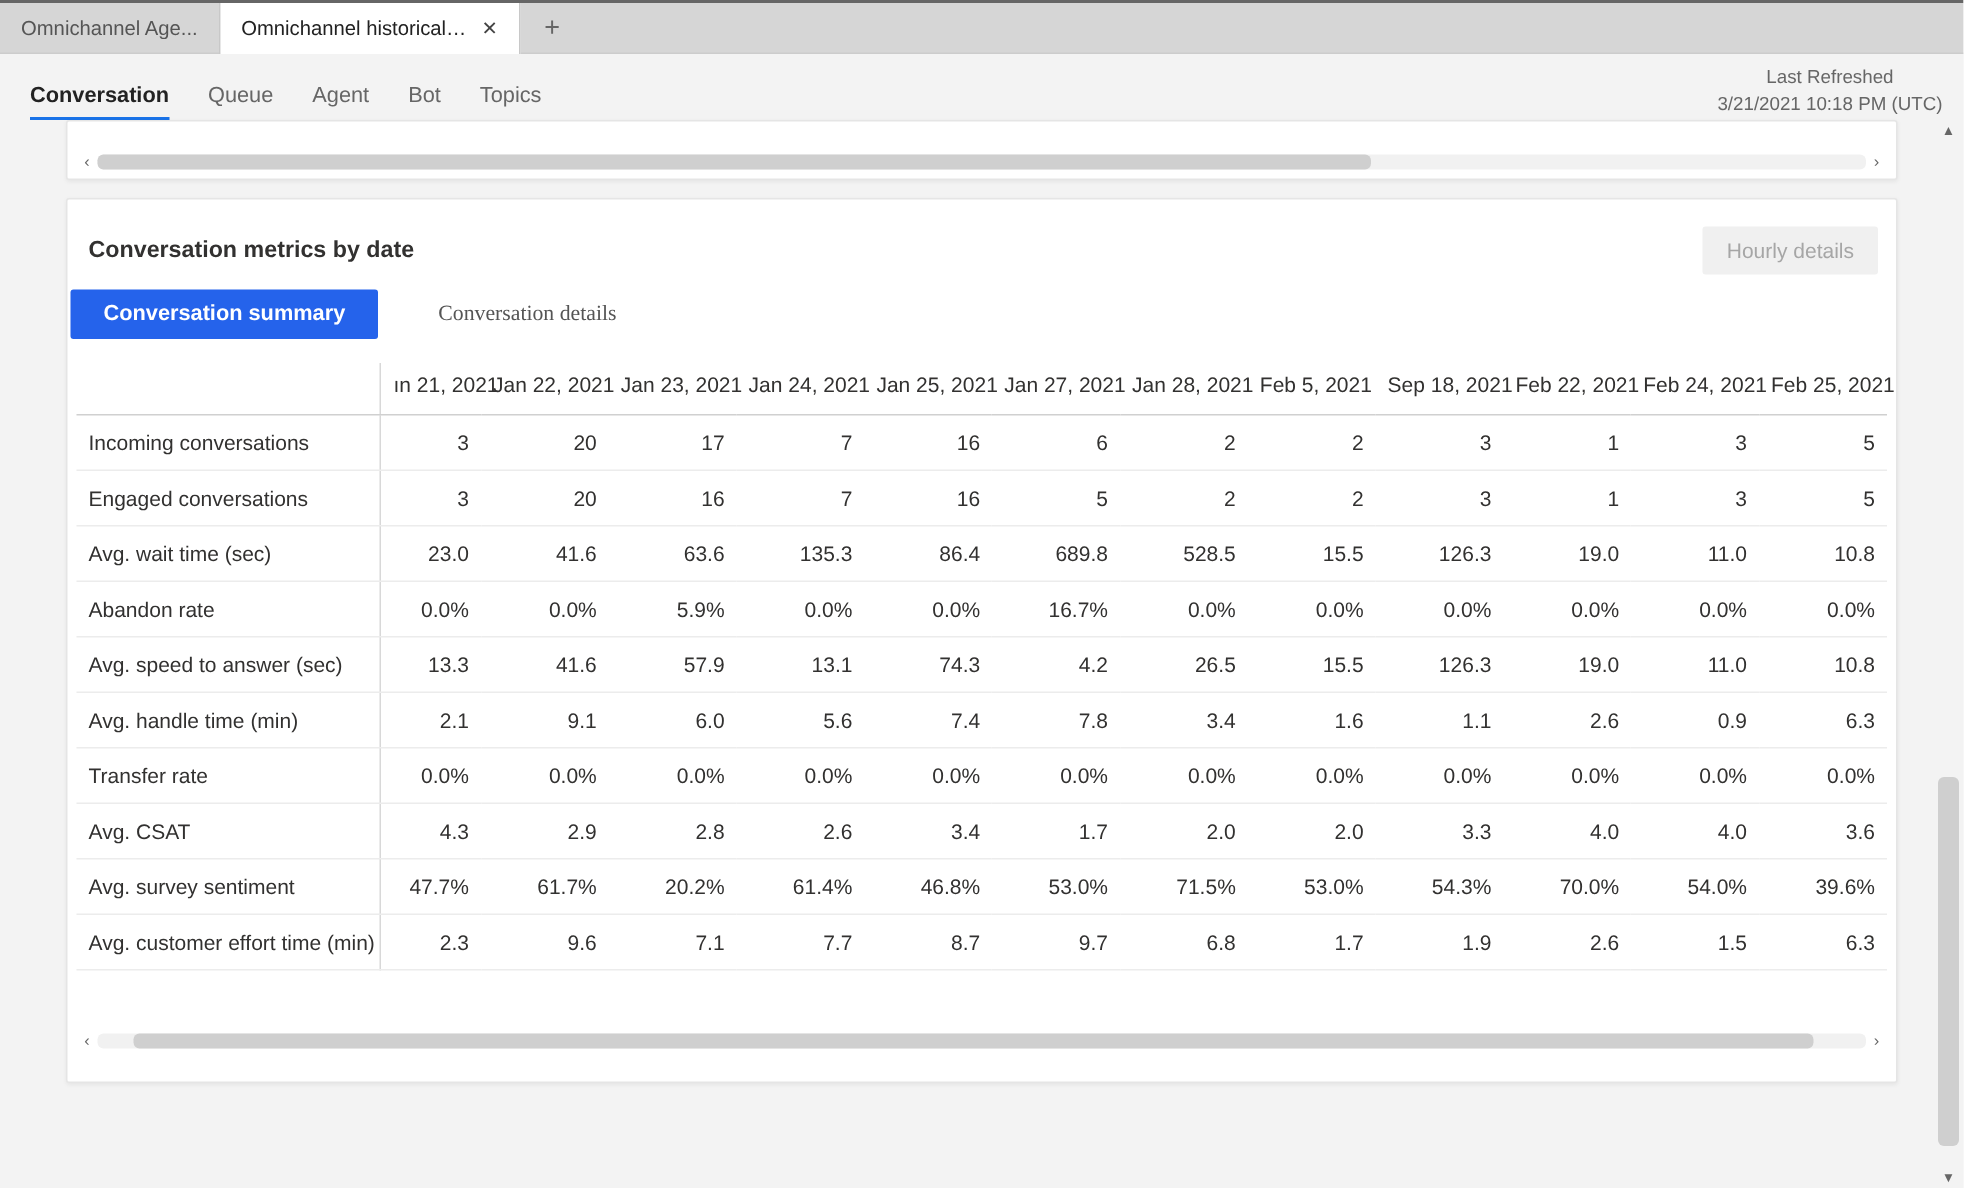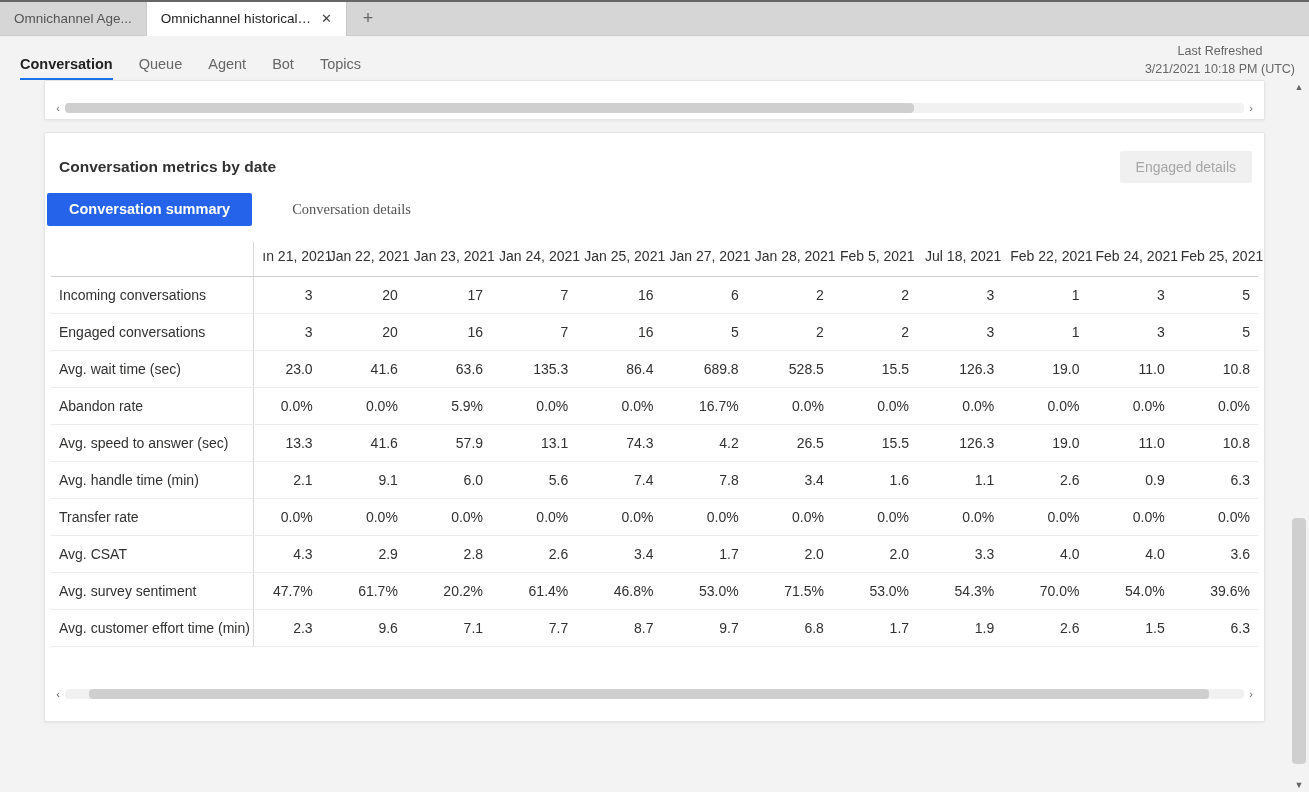--- a/index.html
+++ b/index.html
@@ -289,21 +289,21 @@
       <div class="track">
         <div class="thumb" style="left:0; width:72%;"></div>
       </div>
       <span class="arrow">›</span>
     </div>
   </div>
 
   <div class="card card-main">
     <div class="card-header-row">
       <div class="card-title">Conversation metrics by date</div>
-      <button class="hourly-btn">Engaged details</button>
+      <button class="hourly-btn">Hourly details</button>
     </div>
     <div class="segment-row">
       <div class="seg active">Conversation summary</div>
       <div class="seg inactive">Conversation details</div>
     </div>
 
     <div class="table-wrap">
       <table>
         <colgroup>
           <col class="col-metric">
@@ -324,21 +324,21 @@
           <tr>
             <th></th>
             <th>ın 21, 2021</th>
             <th>Jan 22, 2021</th>
             <th>Jan 23, 2021</th>
             <th>Jan 24, 2021</th>
             <th>Jan 25, 2021</th>
             <th>Jan 27, 2021</th>
             <th>Jan 28, 2021</th>
             <th>Feb 5, 2021</th>
-            <th>Jul 18, 2021</th>
+            <th>Sep 18, 2021</th>
             <th>Feb 22, 2021</th>
             <th>Feb 24, 2021</th>
             <th>Feb 25, 2021</th>
           </tr>
         </thead>
         <tbody id="metrics-body">
             <tr>
               <td>Incoming conversations</td>
               <td>3</td>
               <td>20</td>

